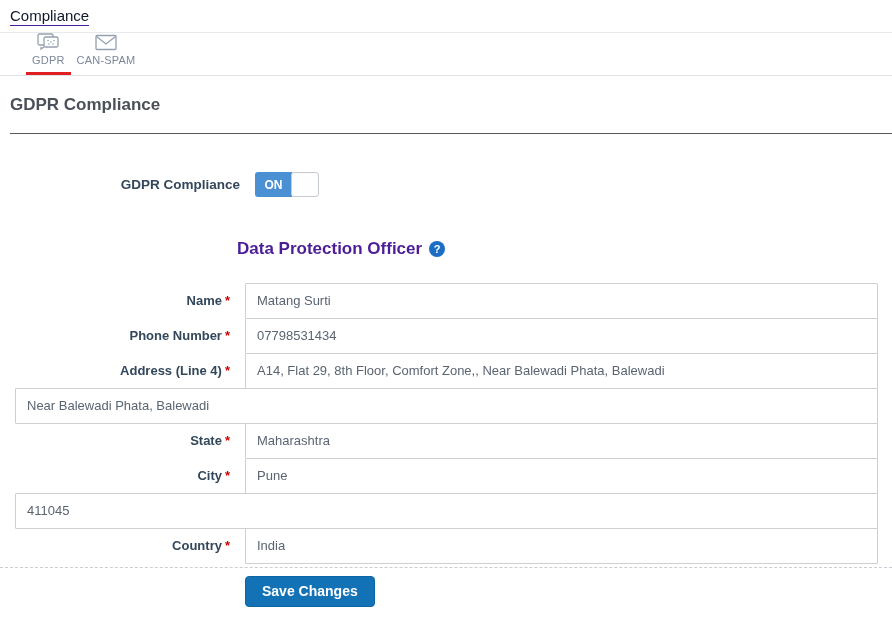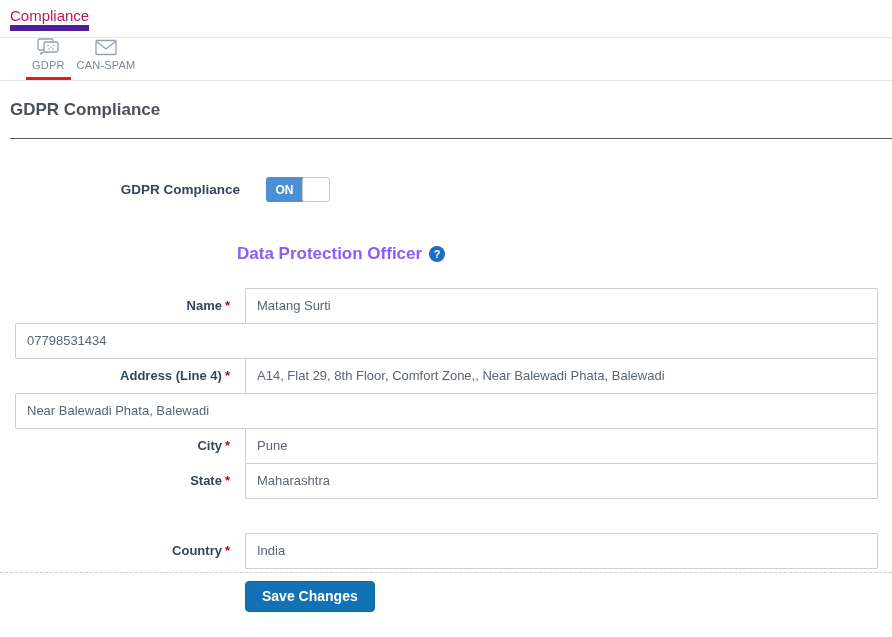--- a/index.html
+++ b/index.html
@@ -11,22 +11,22 @@
   }
 
   
   .header {
     padding: 7px 10px 6px 10px;
     border-bottom: 1px solid #e7e9ec;
   }
   .breadcrumb-link {
     display: inline-block;
     font-size: 15px;
-    color: #be185d;
-    border-bottom: 6px solid #4c1d95;
+    color: #0f172a;
+    border-bottom: 1px solid #4c1d95;
     padding-bottom: 1px;
     cursor: pointer;
     text-decoration: none;
   }
 
   
   .tabbar {
     display: flex;
     align-items: flex-end;
     padding-left: 26px;
@@ -73,21 +73,21 @@
     align-items: center;
   }
   .toggle-label {
     width: 240px;
     text-align: right;
     font-size: 13.5px;
     font-weight: bold;
     color: #33475b;
   }
   .toggle {
-    margin-left: 26px;
+    margin-left: 15px;
     display: flex;
     align-items: stretch;
     height: 25px;
     cursor: pointer;
   }
   .toggle-on {
     width: 37px;
     background: #4a90d2;
     color: #ffffff;
     font-size: 12px;
@@ -109,21 +109,21 @@
   
   .section-head {
     margin: 42px 0 0 237px;
     display: flex;
     align-items: center;
     gap: 7px;
   }
   .section-title {
     font-size: 17px;
     font-weight: bold;
-    color: #8b5cf6;
+    color: #4c1d95;
   }
   .help-icon {
     width: 16px;
     height: 16px;
     border-radius: 50%;
     background: #1b6ec2;
     color: #ffffff;
     font-size: 11px;
     font-weight: bold;
     display: flex;
@@ -239,38 +239,40 @@
   <span class="section-title">Data Protection Officer</span>
   <span class="help-icon">?</span>
 </div>
 
 <div class="form">
   <div class="form-row">
     <span class="field-label"><span>Name</span><span class="req">*</span></span>
     <input class="field-input" type="text" value="Matang Surti" style="">
   </div>
   <div class="form-row">
+    <span class="field-label"><span>Phone Number</span><span class="req">*</span></span>
     <input class="field-input" type="text" value="07798531434" style="">
   </div>
   <div class="form-row">
     <span class="field-label"><span>Address (Line 4)</span><span class="req">*</span></span>
     <input class="field-input" type="text" value="A14, Flat 29, 8th Floor, Comfort Zone,, Near Balewadi Phata, Balewadi" style="">
   </div>
   <div class="form-row">
     <input class="field-input" type="text" value="Near Balewadi Phata, Balewadi" style="">
   </div>
   <div class="form-row">
+    <span class="field-label"><span>State</span><span class="req">*</span></span>
+    <input class="field-input" type="text" value="Maharashtra" style="">
+  </div>
+  <div class="form-row">
     <span class="field-label"><span>City</span><span class="req">*</span></span>
     <input class="field-input" type="text" value="Pune" style="">
   </div>
   <div class="form-row">
-    <span class="field-label"><span>State</span><span class="req">*</span></span>
-    <input class="field-input" type="text" value="Maharashtra" style="">
-  </div>
-  <div class="form-row">
+    <input class="field-input" type="text" value="411045" style="">
   </div>
   <div class="form-row">
     <span class="field-label"><span>Country</span><span class="req">*</span></span>
     <input class="field-input" type="text" value="India" style="">
   </div>
 </div>
 
 <hr class="footer-sep">
 <button class="save-button">Save Changes</button>
 

